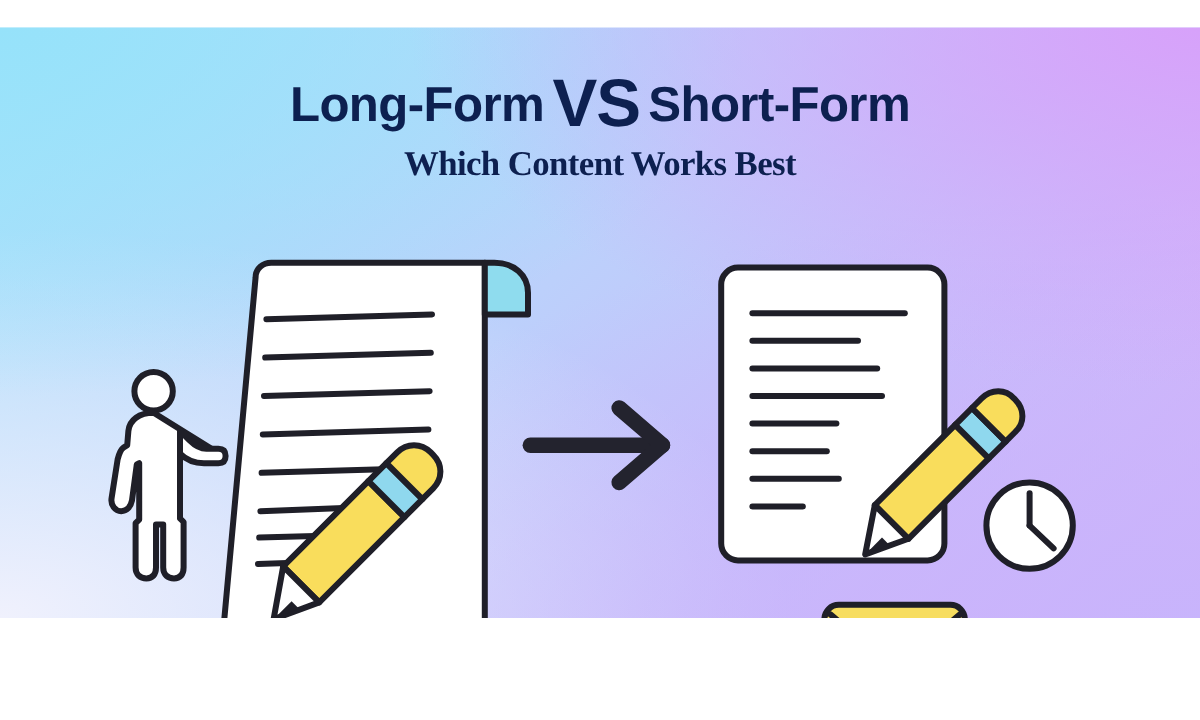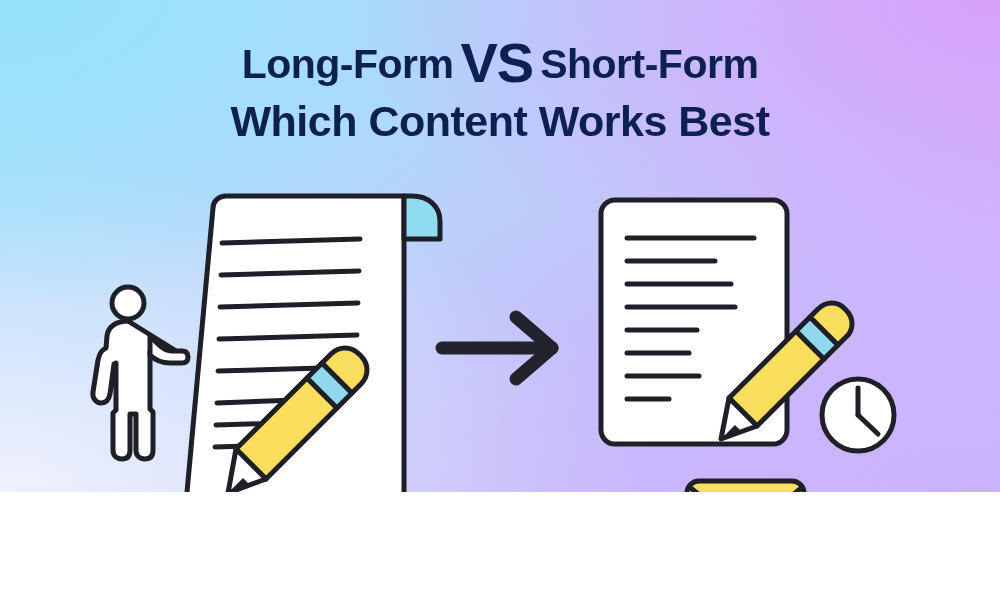--- a/index.html
+++ b/index.html
@@ -16,20 +16,21 @@
     position: relative;
     width: 1000px;
     height: 492px;
     overflow: hidden;
     background:
       radial-gradient(120% 110% at 100% 0%,   rgba(216,160,250,0.95) 0%,  rgba(216,160,250,0.0) 55%),
       radial-gradient(120% 120% at 0% 0%,     rgba(150,226,250,1.0)  0%,  rgba(150,226,250,0.0) 52%),
       radial-gradient(130% 120% at 100% 100%, rgba(199,180,252,0.95) 0%,  rgba(199,180,252,0.0) 60%),
       radial-gradient(120% 120% at 0% 100%,   rgba(240,241,253,1.0)  0%,  rgba(240,241,253,0.0) 55%),
       linear-gradient(135deg, #a9e5fb 0%, #bcd0fb 45%, #c9bcfb 72%, #d8b0f9 100%);
+    margin-top: 23px;
   }
 
   
   .title-block {
     position: absolute;
     left: 0;
     top: 30px;
     width: 1000px;
     text-align: center;
     line-height: 1.04;
@@ -37,21 +38,21 @@
   }
   .title-line {
     display: block;
     color: #0d2050;
     font-weight: bold;
     font-size: 42px;
     letter-spacing: -0.5px;
     white-space: nowrap;
   }
   .title-line-1 { font-size: 41px; }
-  .title-line-2 { font-size: 43px; margin-top: 11px; }
+  .title-line-2 { font-size: 29px; margin-top: 11px; font-family: Liberation Serif, serif; }
   .vs-word {
     font-size: 56px;
     font-weight: bold;
     color: #0d2050;
     letter-spacing: -1px;
     padding: 0 7px;
     position: relative;
     top: 4px;
   }
 

